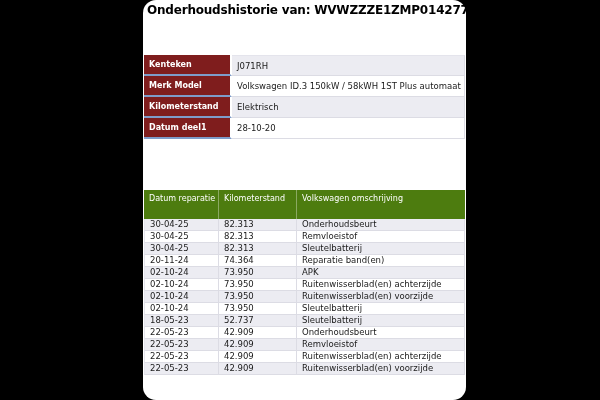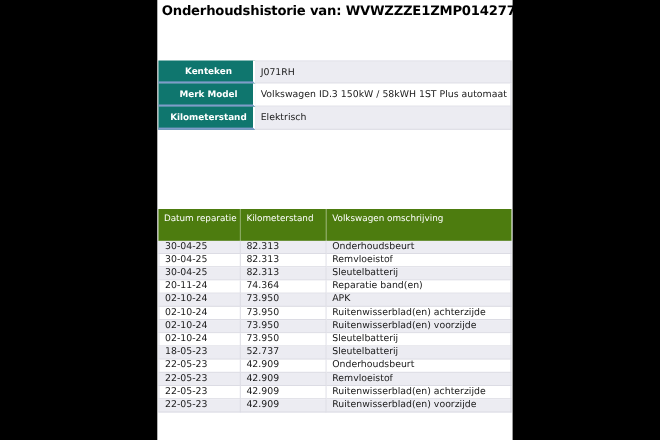--- a/index.html
+++ b/index.html
@@ -12,45 +12,46 @@
   .stage {
     position: relative;
     width: 600px; height: 400px;
     background: #000;
   }
   .content {
     position: absolute;
     left: 143px; top: 0;
     width: 323px; height: 400px;
     background: #ffffff;
+    border-radius: 13px;
   }
   .page-title {
     position: absolute;
     top: 3px; left: 4px;
     margin: 0;
     font-size: 12px;
     font-weight: bold;
     color: #000000;
     letter-spacing: -0.2px;
     white-space: nowrap;
   }
   table { border-collapse: separate; border-spacing: 0; table-layout: fixed; }
 
   
   .info-table {
     position: absolute;
     top: 55px; left: 1px;
     width: 321px;
   }
   .info-table th {
-    background: #0f766e;
+    background: #7f1d1d;
     color: #ffffff;
     font-size: 8px;
     font-weight: bold;
-    text-align: center;
+    text-align: left;
     vertical-align: middle;
     padding: 0 0 0 5px;
     height: 19px;
     border-bottom: 2px solid #7e9cc9;
     border-right: 2px solid #ffffff;
     white-space: nowrap;
     overflow: hidden;
   }
   .info-table td {
     font-size: 8.5px;
@@ -121,20 +122,24 @@
             <th>Kenteken</th>
             <td>J071RH</td>
           </tr>
           <tr>
             <th>Merk Model</th>
             <td>Volkswagen ID.3 150kW / 58kWH 1ST Plus automaat</td>
           </tr>
           <tr>
             <th>Kilometerstand</th>
             <td>Elektrisch</td>
+          </tr>
+          <tr>
+            <th>Datum deel1</th>
+            <td>28-10-20</td>
           </tr>
         </tbody>
     </table>
 
     <table class="repair-table">
       <colgroup>
           <col style="width:75px">
           <col style="width:78px">
           <col>
         </colgroup>

